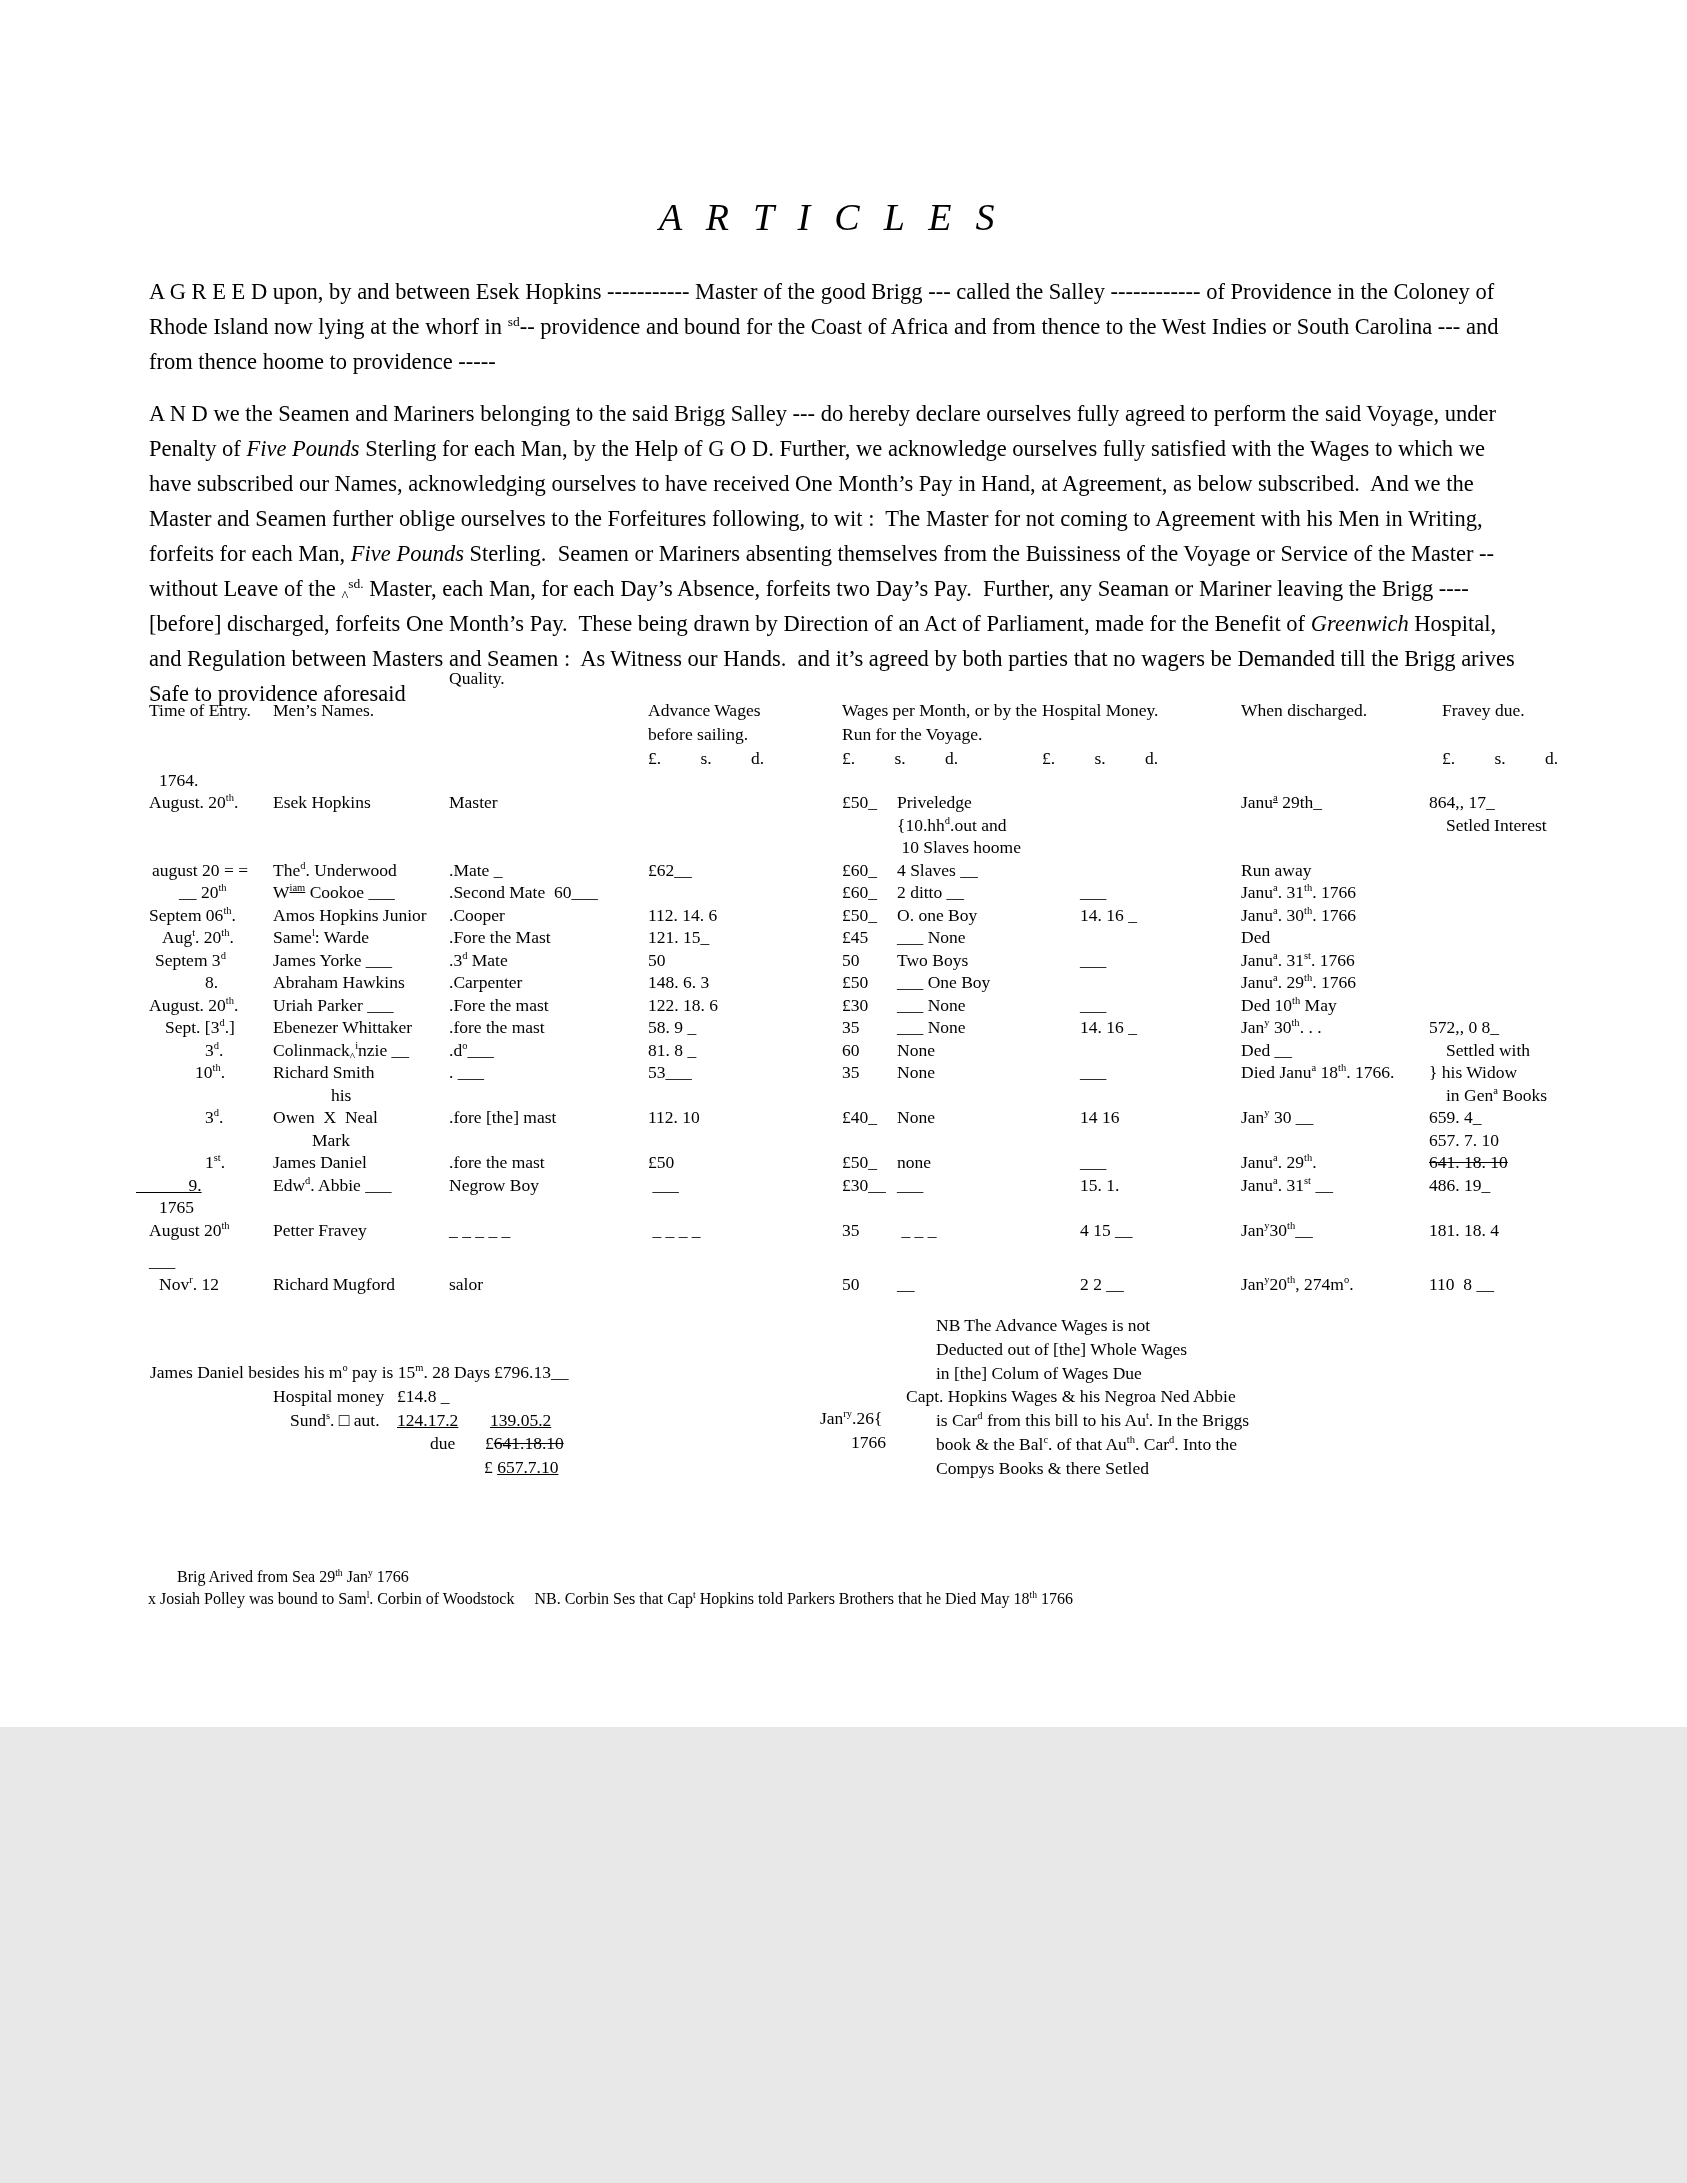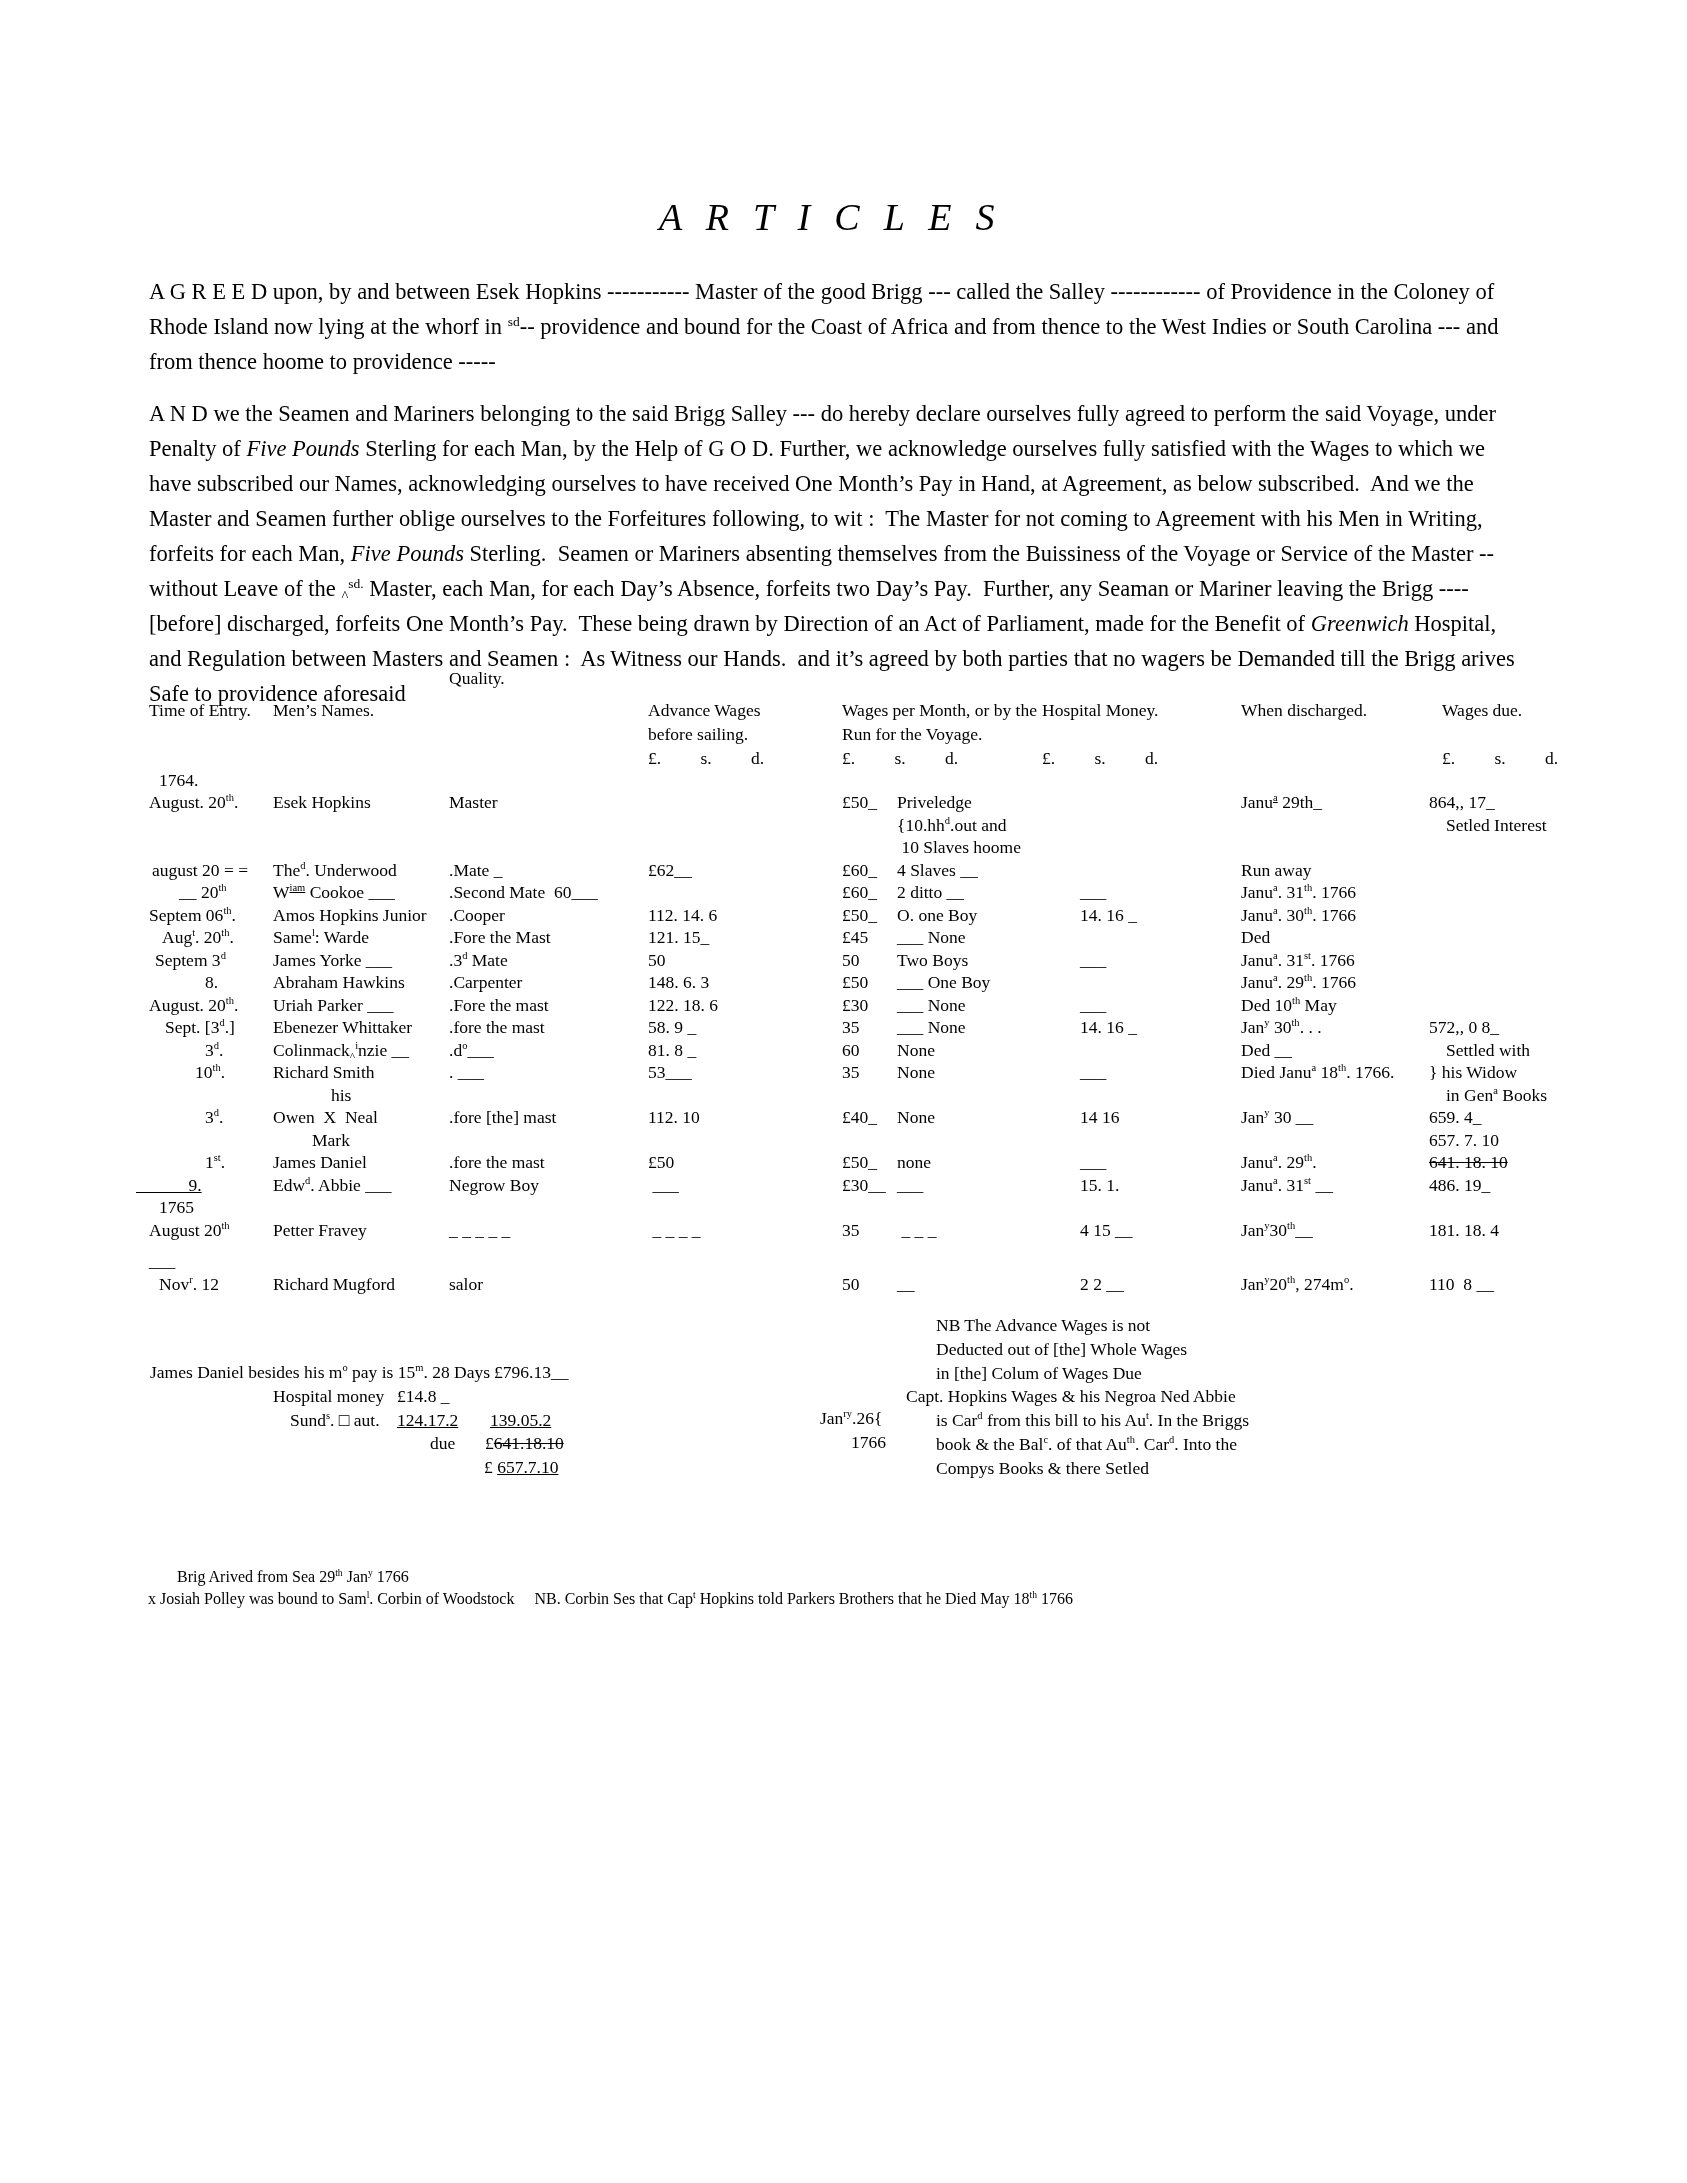--- a/index.html
+++ b/index.html
@@ -1,18 +1,18 @@
 <!DOCTYPE html>
 <html style="font-size:10.6px"><head>
 <meta charset="utf-8">
 <style>
   html,body{margin:0;padding:0;background:#e8e8e8;}
   .page{
     position:relative;
-    width:1687px;height:2183px;
+    width:1687px;height:1727px;
     background:#ffffff;
     color:#000;
     font-family:"Liberation Serif","DejaVu Serif",serif;
     overflow:hidden;
   }
   .title{
     position:absolute;top:195px;left:0;width:1661px;
     text-align:center;
     font-size:38px;font-style:italic;letter-spacing:7.3px;
     white-space:pre;
@@ -53,21 +53,21 @@
   <div class="hcell" style="left:449px;top:667px">Quality.</div>
   <div class="hcell" style="left:648px;top:699px">Advance Wages</div>
   <div class="hcell" style="left:648px;top:723px">before sailing.</div>
   <div class="hcell" style="left:648px;top:747px">£.         s.         d.</div>
   <div class="hcell" style="left:842px;top:699px">Wages per Month, or by the</div>
   <div class="hcell" style="left:842px;top:723px">Run for the Voyage.</div>
   <div class="hcell" style="left:842px;top:747px">£.         s.         d.</div>
   <div class="hcell" style="left:1042px;top:699px">Hospital Money.</div>
   <div class="hcell" style="left:1042px;top:747px">£.         s.         d.</div>
   <div class="hcell" style="left:1241px;top:699px">When discharged.</div>
-  <div class="hcell" style="left:1442px;top:699px">Wages due.</div>
+  <div class="hcell" style="left:1442px;top:699px">Fravey due.</div>
   <div class="hcell" style="left:1442px;top:747px">£.         s.         d.</div>
 
   <div id="rows">
       <div class="row" style="top: 769px;">
         <span class="cell" style="left: 159px;">1764.</span>
       </div>
       <div class="row" style="top: 791px;">
         <span class="cell" style="left: 149px;"><span>August. 20</span><sup>th</sup><span>.</span></span>
         <span class="cell" style="left: 273px;">Esek Hopkins</span>
         <span class="cell" style="left: 449px;">Master</span>

